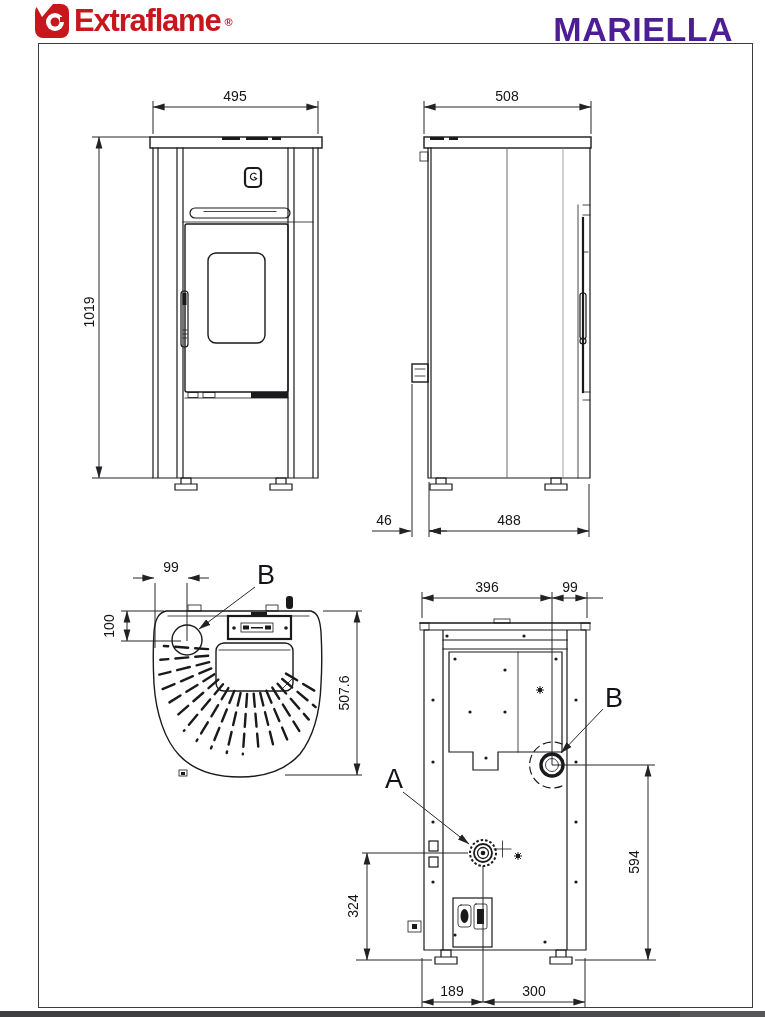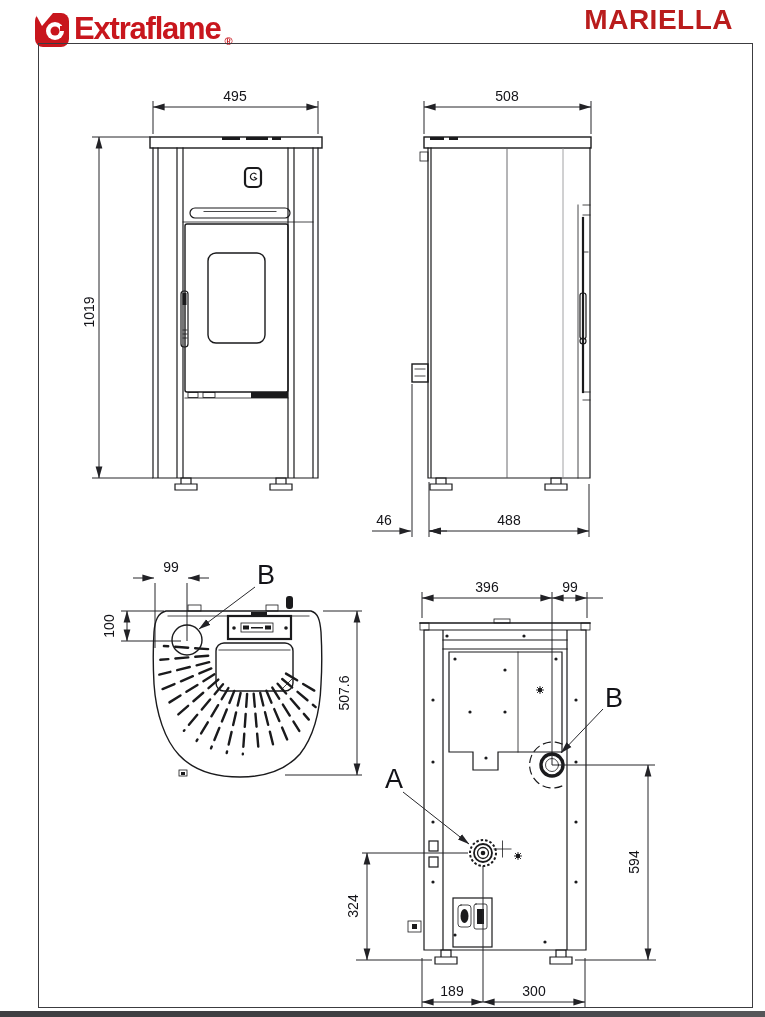--- a/index.html
+++ b/index.html
@@ -1,22 +1,22 @@
 <!DOCTYPE html>
 <html><head>
 <meta charset="utf-8">
 <style>
   html,body{margin:0;padding:0}
   body{width:765px;height:1017px;background:#fff;position:relative;overflow:hidden;
        font-family:"Liberation Sans",sans-serif}
-  .hdr-brand{position:absolute;left:34px;top:10px;display:flex;align-items:flex-end;gap:4px}
+  .hdr-brand{position:absolute;left:34px;top:2px;display:flex;align-items:center;gap:4px}
   .brand-txt{color:#c8161d;font-size:31px;font-weight:bold;letter-spacing:-1.2px;line-height:38px}
   .reg{color:#c8161d;font-size:11px;font-weight:bold;line-height:14px;margin-top:2px}
-  .sheet-title{position:absolute;right:32px;top:4px;font-size:28px;font-weight:bold;
-               color:#b91c1c;letter-spacing:.5px}
+  .sheet-title{position:absolute;right:32px;top:10px;font-size:34px;font-weight:bold;
+               color:#4c1d95;letter-spacing:.5px}
   svg.sheet{position:absolute;left:0;top:0}
   .o{fill:none;stroke:#1a1a1c;stroke-width:1.2;stroke-linecap:square;stroke-linejoin:miter}
   .thin{stroke-width:.8}
   .t13{stroke-width:1.4}
   .t2{stroke-width:2.2}
   .f{fill:#1a1a1c;stroke:none}
   .d{fill:none;stroke:#27272b;stroke-width:1}
   .dt{font-size:14px;fill:#131318;text-anchor:middle;font-family:"Liberation Sans",sans-serif}
   .lb{font-size:27px;fill:#131318;text-anchor:middle;font-family:"Liberation Sans",sans-serif}
   .seam{fill:none;stroke:#5a5a5e;stroke-width:.9}

